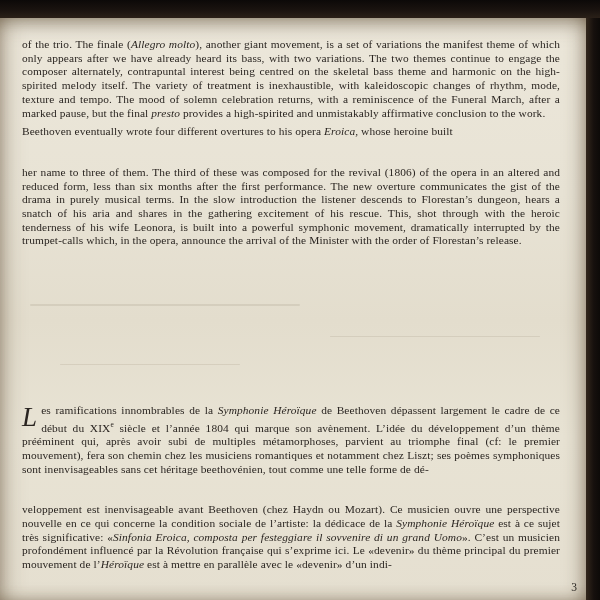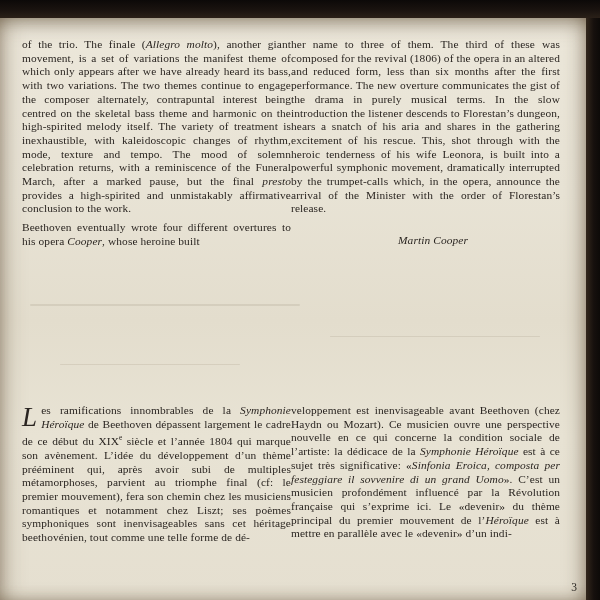--- a/index.html
+++ b/index.html
@@ -42,22 +42,24 @@
       inset 0 -10px 18px -12px rgba(80, 60, 35, 0.35);
     color: #2a2521;
     font-family: "Liberation Serif", "DejaVu Serif", serif;
     z-index: 1;
   }
   .textrow {
     position: absolute;
     left: 0;
     width: 100%;
     display: flex;
+    gap: 27px;
     padding: 0 26px 0 22px;
     box-sizing: border-box;
+    flex-direction: column;
   }
   .row-english { top: 20px; }
   .row-french  { top: 386px; }
   .col {
     flex: 1 1 0;
     text-align: justify;
     font-size: 11.4px;
     line-height: 13.7px;
     letter-spacing: 0.1px;
   }
@@ -103,25 +105,24 @@
 
   <div class="paper">
 
     <div class="streak s1"></div>
     <div class="streak s2"></div>
     <div class="streak s3"></div>
 
     <section class="textrow row-english">
       <div class="col">
         <p><span>of the trio. The finale (</span><span style="font-style: italic;">Allegro molto</span><span>), another giant movement, is a set of variations the manifest theme of which only appears after we have already heard its bass, with two variations. The two themes continue to engage the composer alternately, contrapuntal interest being centred on the skeletal bass theme and harmonic on the high-spirited melody itself. The variety of treatment is inexhaustible, with kaleidoscopic changes of rhythm, mode, texture and tempo. The mood of solemn celebration returns, with a reminiscence of the Funeral March, after a marked pause, but the final </span><span style="font-style: italic;">presto</span><span> provides a high-spirited and unmistakably affirmative conclusion to the work.</span></p>
-        <p class="para-follow"><span>Beethoven eventually wrote four different overtures to his opera </span><span style="font-style: italic;">Cooper</span><span>, whose heroine built</span></p>
+        <p class="para-follow"><span>Beethoven eventually wrote four different overtures to his opera </span><span style="font-style: italic;">Eroica</span><span>, whose heroine built</span></p>
       </div>
       <div class="col">
         <p><span>her name to three of them. The third of these was composed for the revival (1806) of the opera in an altered and reduced form, less than six months after the first performance. The new overture communicates the gist of the drama in purely musical terms. In the slow introduction the listener descends to Florestan’s dungeon, hears a snatch of his aria and shares in the gathering excitement of his rescue. This, shot through with the heroic tenderness of his wife Leonora, is built into a powerful symphonic movement, dramatically interrupted by the trumpet-calls which, in the opera, announce the arrival of the Minister with the order of Florestan’s release.</span></p>
-        <p class="byline">Martin Cooper</p>
       </div>
     </section>
 
     <section class="textrow row-french">
       <div class="col">
         <p><span class="dropcap">L</span><span><span>es ramifications innombrables de la </span><span style="font-style: italic;">Symphonie Héroïque</span><span> de Beethoven dépassent largement le cadre de ce début du XIX</span><sup>e</sup><span> siècle et l’année 1804 qui marque son avènement. L’idée du développement d’un thème prééminent qui, après avoir subi de multiples métamorphoses, parvient au triomphe final (cf: le premier mouvement), fera son chemin chez les musiciens romantiques et notamment chez Liszt; ses poèmes symphoniques sont inenvisageables sans cet héritage beethovénien, tout comme une telle forme de dé-</span></span></p>
       </div>
       <div class="col">
         <p><span>veloppement est inenvisageable avant Beethoven (chez Haydn ou Mozart). Ce musicien ouvre une perspective nouvelle en ce qui concerne la condition sociale de l’artiste: la dédicace de la </span><span style="font-style: italic;">Symphonie Héroïque</span><span> est à ce sujet très significative: «</span><span style="font-style: italic;">Sinfonia Eroica, composta per festeggiare il sovvenire di un grand Uomo</span><span>». C’est un musicien profondément influencé par la Révolution française qui s’exprime ici. Le «devenir» du thème principal du premier mouvement de l’</span><span style="font-style: italic;">Héroïque</span><span> est à mettre en parallèle avec le «devenir» d’un indi-</span></p>
       </div>

